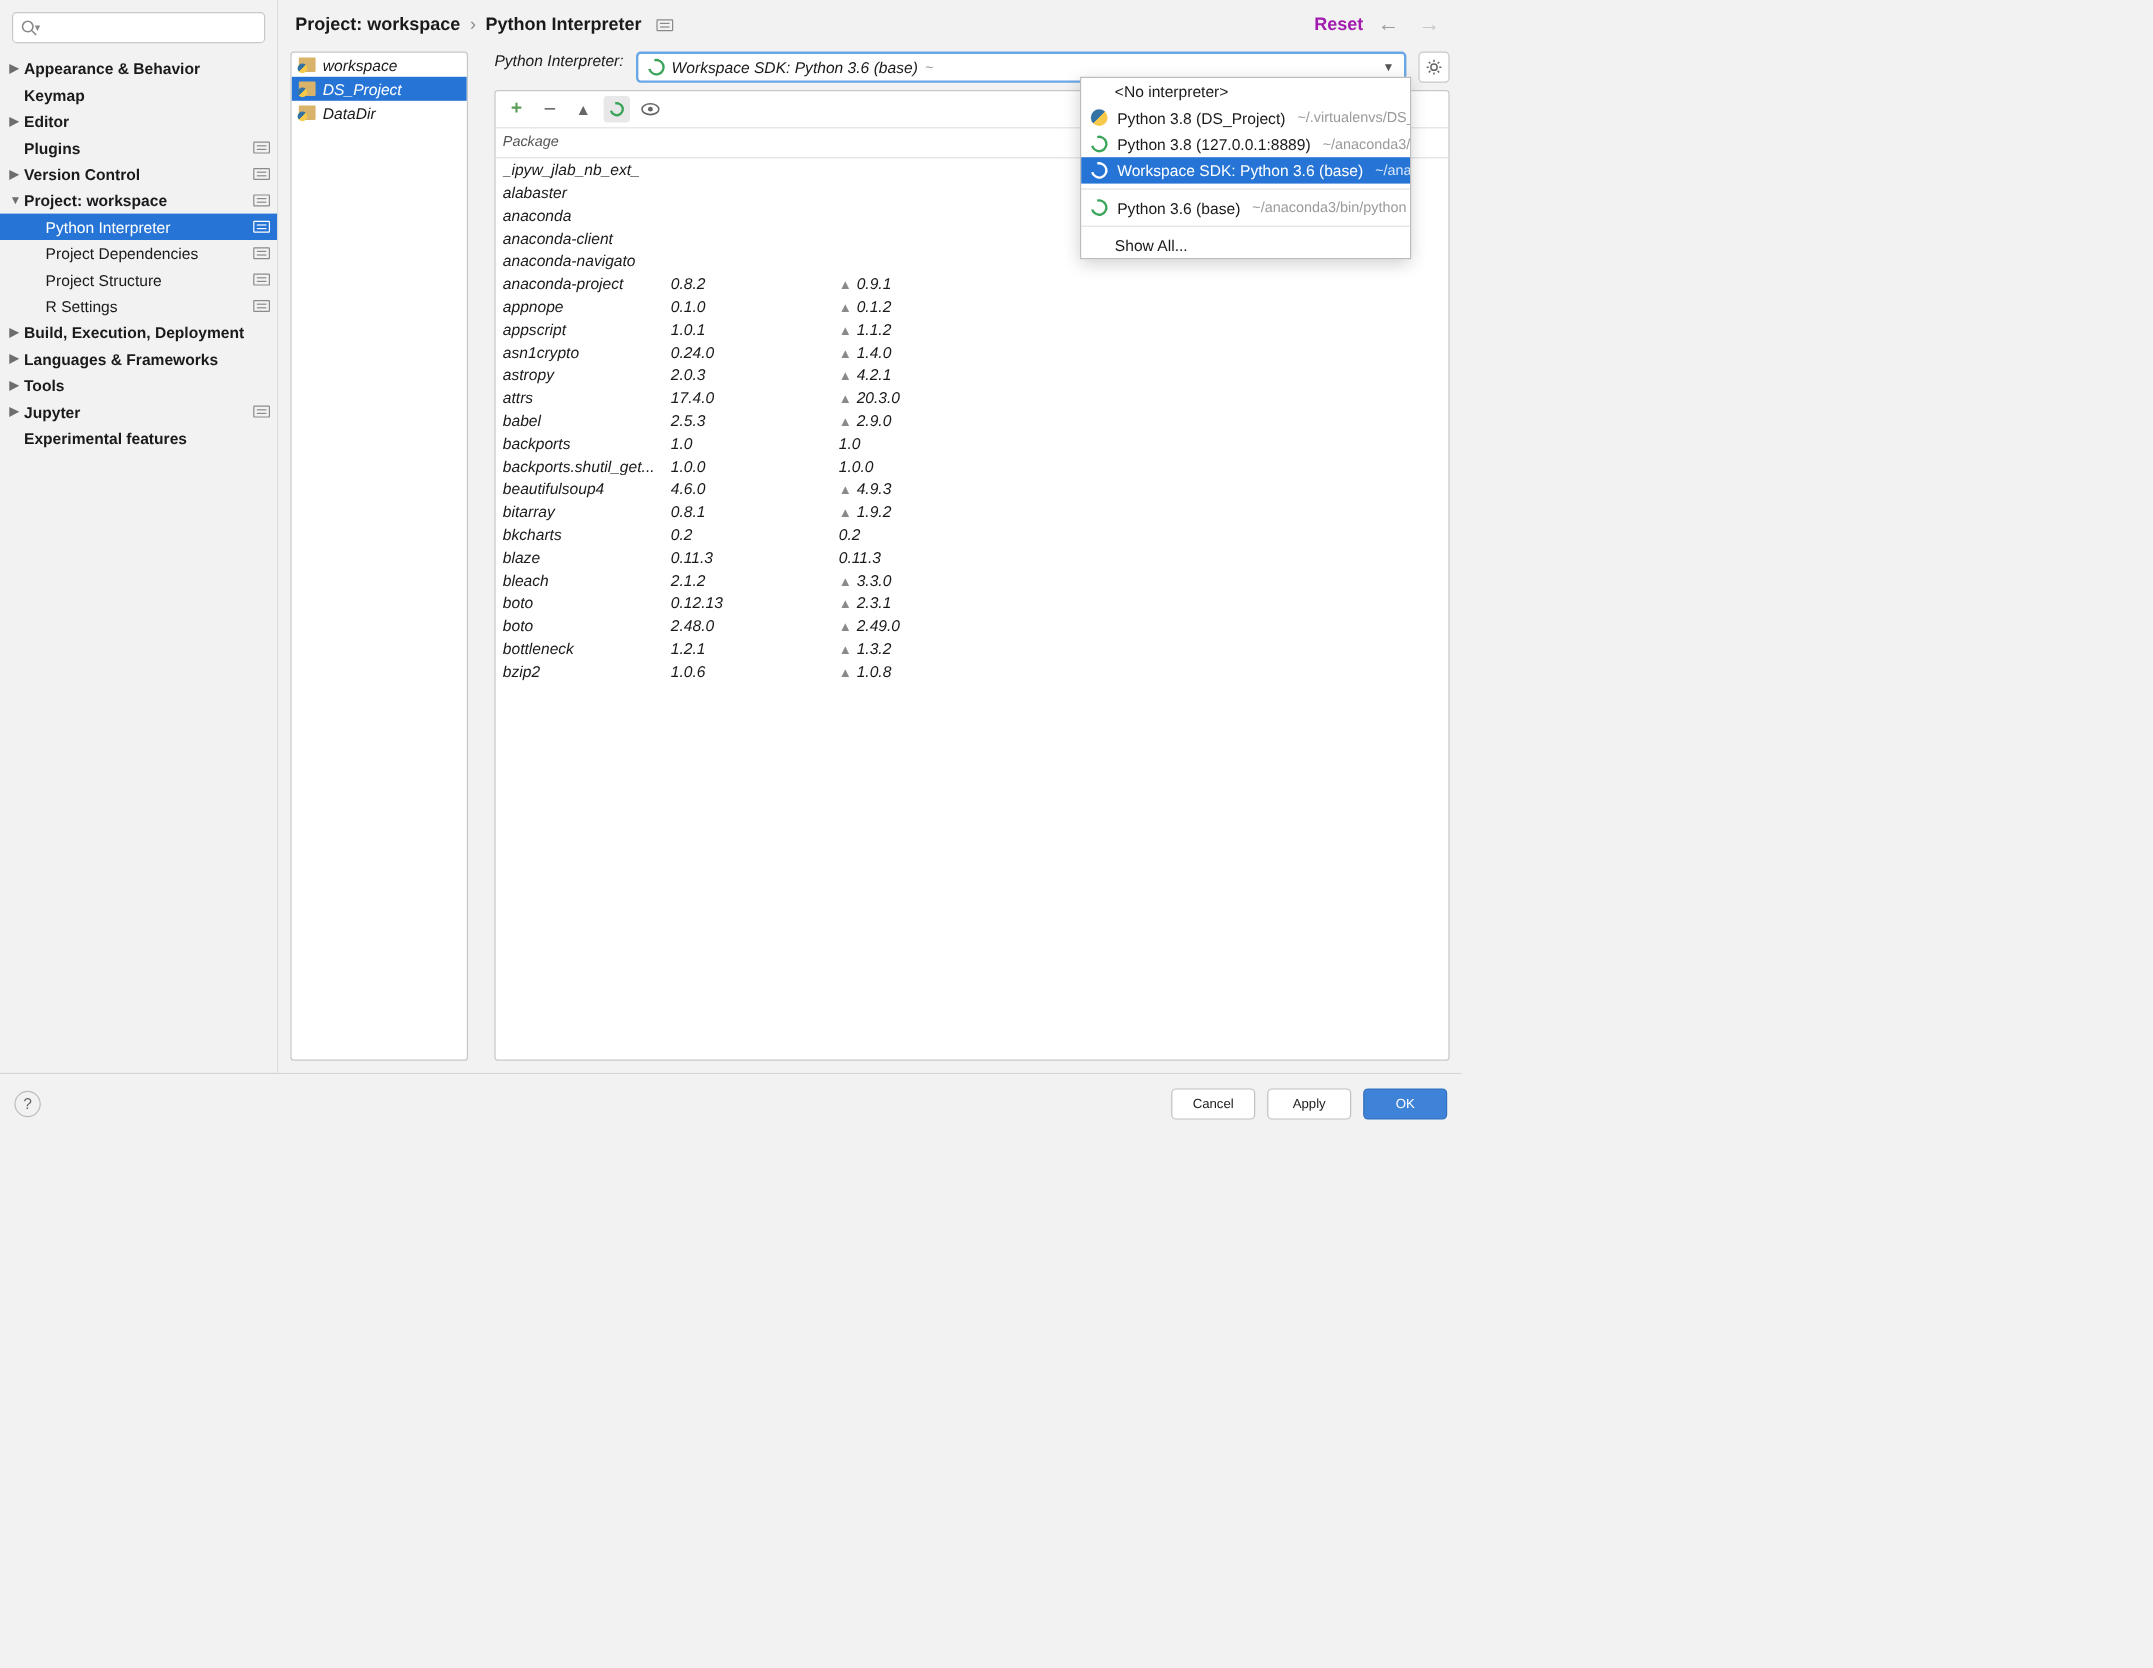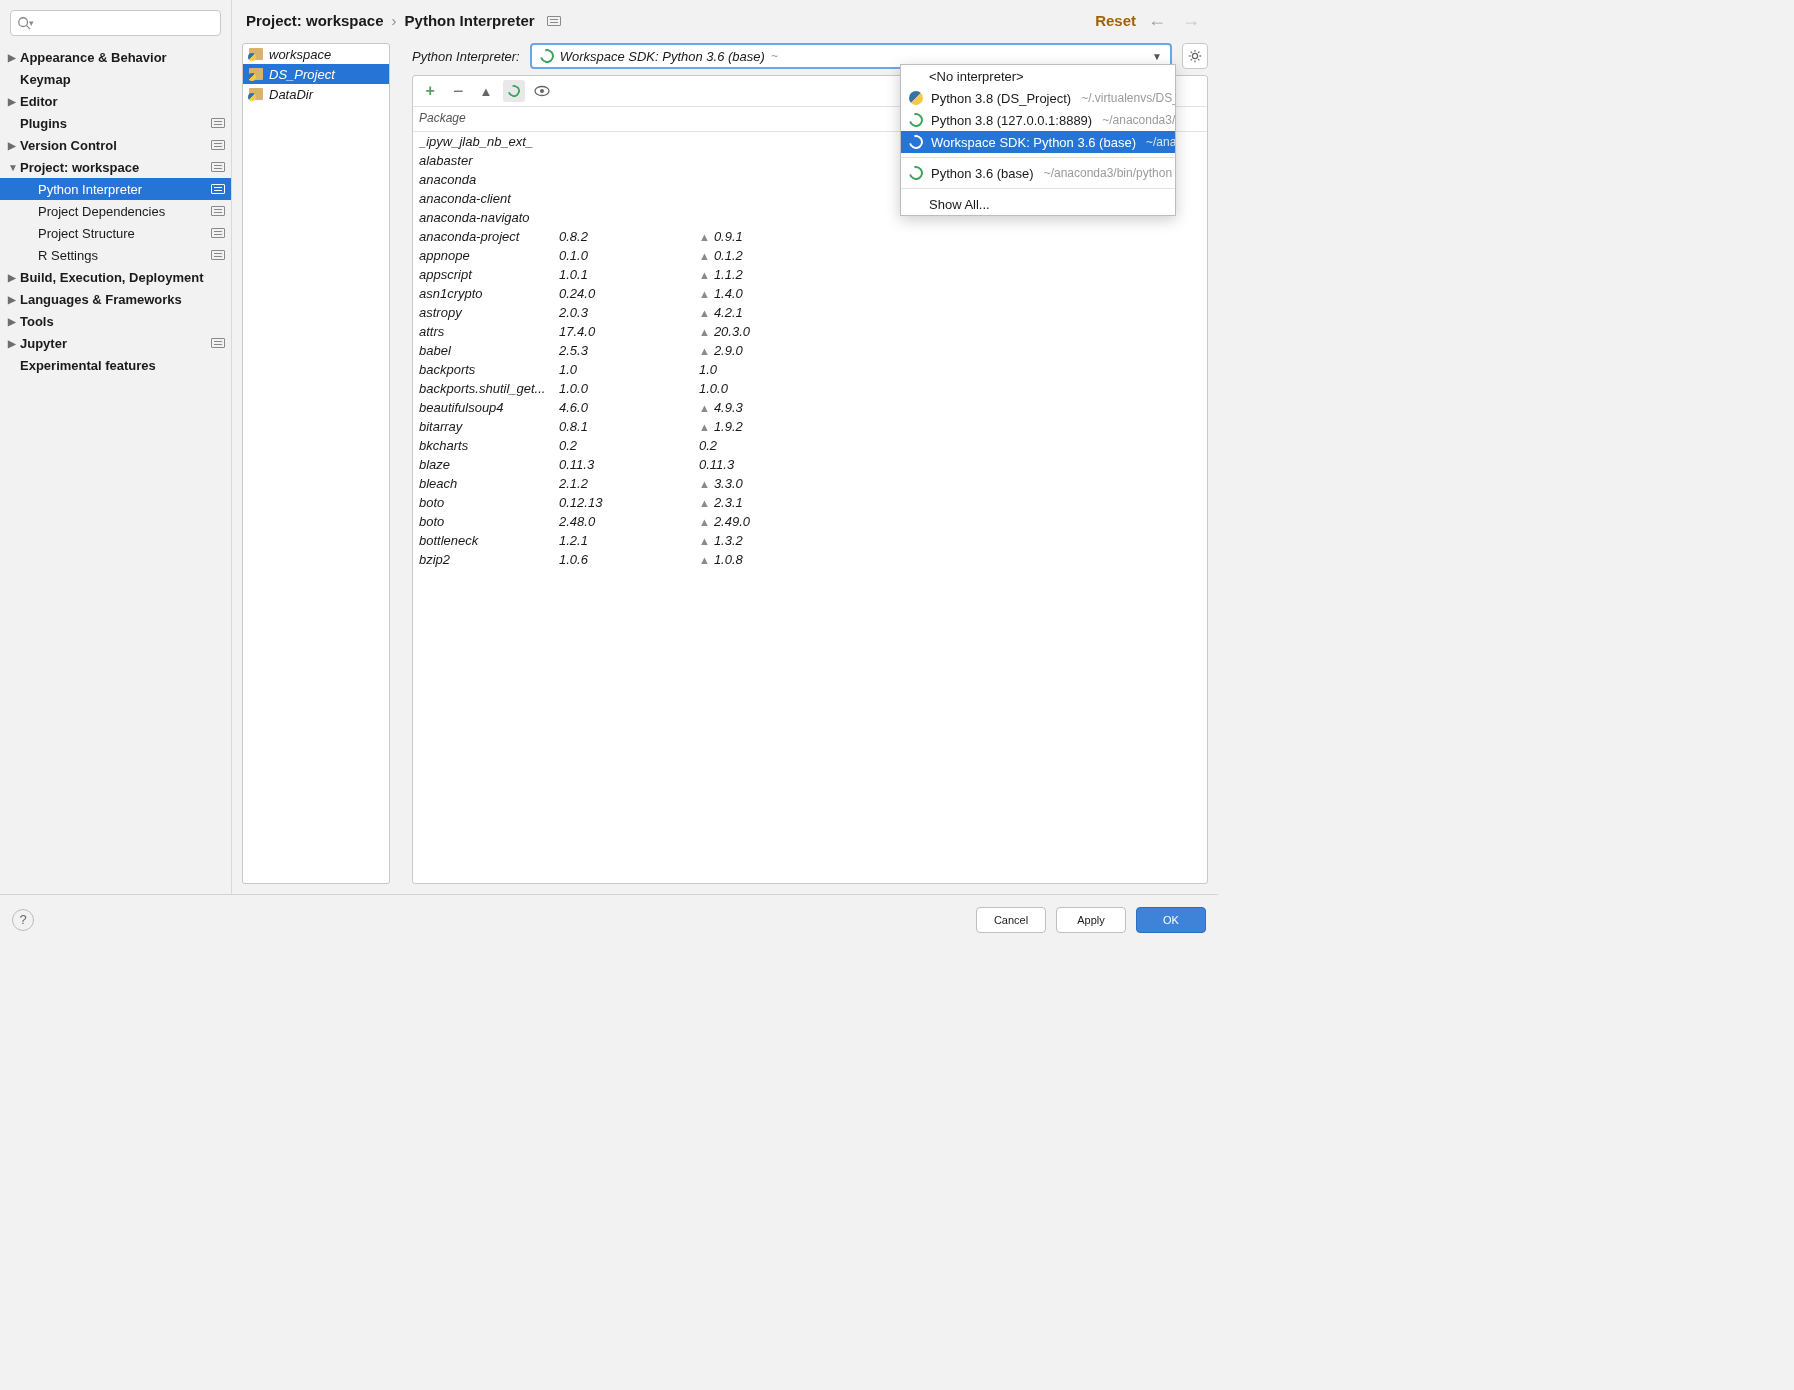--- a/index.html
+++ b/index.html
@@ -70,21 +70,21 @@
     position: relative;
   }
   .breadcrumb {
     display: flex; align-items: center; gap: 8px;
     padding: 10px 14px 8px 14px;
     font-size: 15px;
   }
   .breadcrumb .proj { font-weight: 700; }
   .breadcrumb .sep { color: #888; }
   .breadcrumb .leaf { font-weight: 700; }
-  .breadcrumb .reset { margin-left: auto; color: #a16207; font-weight: 600; cursor: pointer; }
+  .breadcrumb .reset { margin-left: auto; color: #a21caf; font-weight: 600; cursor: pointer; }
   .breadcrumb .navbtn { color: #9a9a9a; font-size: 18px; padding: 0 4px; cursor: pointer; }
   .breadcrumb .settings-glyph {
     width: 14px; height: 10px; border: 1px solid #8a8a8a; border-radius: 1px;
     position: relative; margin-left: 4px;
   }
   .breadcrumb .settings-glyph::before, .breadcrumb .settings-glyph::after {
     content: ""; position: absolute; left: 2px; right: 2px; height: 1px; background: #8a8a8a;
   }
   .breadcrumb .settings-glyph::before { top: 2px; }
   .breadcrumb .settings-glyph::after { bottom: 2px; }
@@ -113,21 +113,21 @@
   .py-folder::after {
     content: ""; position: absolute; left: -1px; bottom: -1px;
     width: 8px; height: 8px; border-radius: 50%;
     background: linear-gradient(135deg,#3673a5 50%,#f7c94b 50%);
   }
 
   .right-panel {
     flex: 1; display: flex; flex-direction: column; gap: 6px; min-width: 0;
   }
   .interp-row {
-    display: flex; align-items: center; gap: 10px;
+    display: flex; align-items: flex-start; gap: 10px;
   }
   .interp-label { font-size: 13px; }
   .interp-select {
     flex: 1; height: 26px;
     border: 2px solid #6aa7e6;
     border-radius: 4px;
     background: #fff;
     display: flex; align-items: center;
     padding: 0 8px; gap: 6px;
     font-size: 13px;

